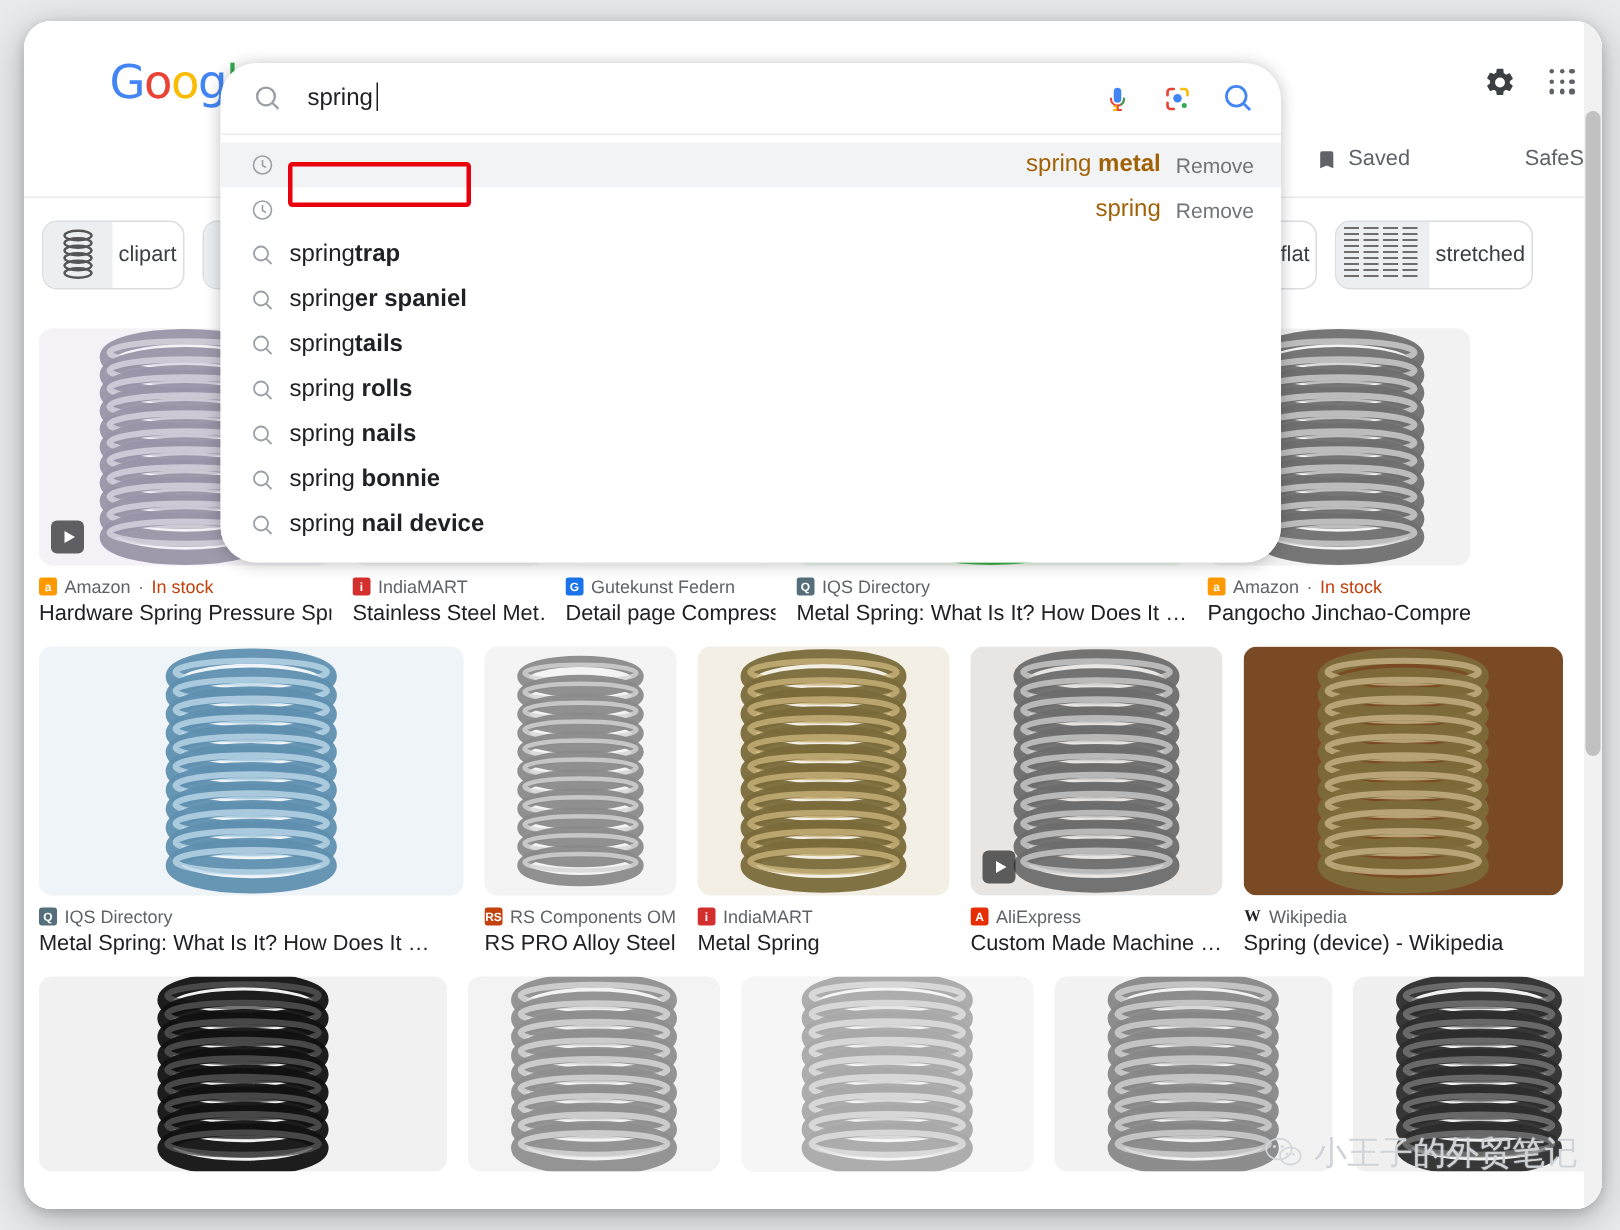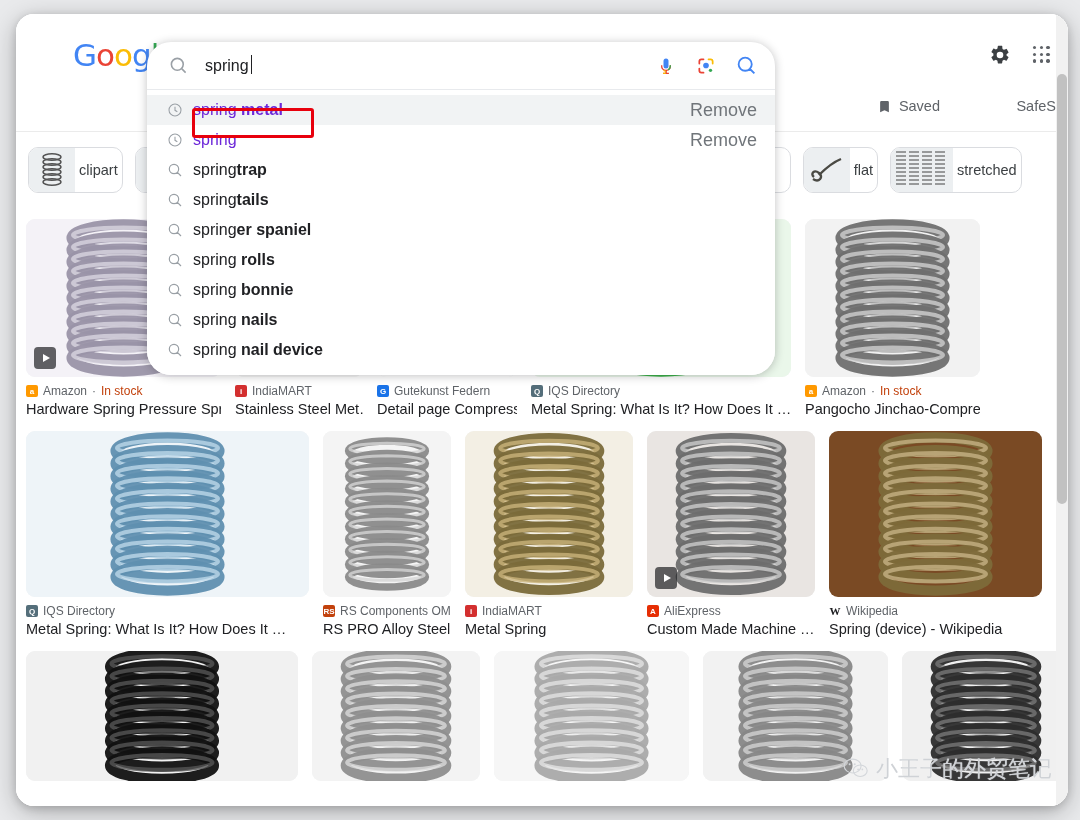--- a/index.html
+++ b/index.html
@@ -74,21 +74,21 @@
     position: absolute; right: 4px; top: 92px;
     font-size: 14.5px; color: #5f6368; cursor: pointer;
     transform: translateY(-50%);
     white-space: nowrap;
   }
 
   
   #search-shell {
     position: absolute;
     left: 131px; top: 28px;
-    width: 628px;
+    width: 707px;
     background: #fff;
     border-radius: 24px;
     box-shadow: 0 1px 10px rgba(32,33,36,.28);
     z-index: 40;
     overflow: hidden;
   }
   #search-row {
     height: 48px;
     display: flex; align-items: center;
     padding: 0 16px 0 18px;
@@ -110,23 +110,23 @@
   .sug {
     display: flex; align-items: center;
     height: 30px; padding: 0 18px 0 20px;
     font-size: 16px; color: #202124;
     cursor: pointer;
   }
   .sug.hl { background: #f1f3f4; }
   .sug .ico { width: 26px; flex: none; display: flex; align-items: center; }
   .sug .txt { flex: 1; white-space: nowrap; }
   .sug .txt b { font-weight: 700; }
-  .sug.visited .txt { color: #6d28d9; }
+  .sug.visited .txt { color: #a16207; text-align: right; }
   .sug .remove {
-    font-size: 18px; color: #70757a; flex: none;
+    font-size: 14px; color: #70757a; flex: none;
     padding-left: 10px;
   }
   
   #sug-highlight {
     position: absolute;
     left: 176px; top: 94px;
     width: 122px; height: 30px;
     border: 3px solid #e8000d;
     border-radius: 3px;
     z-index: 60;
@@ -885,53 +885,53 @@
               </svg>
             </span>
             <span class="txt">spring<b>trap</b></span>
           </div>
           <div class="sug">
             <span class="ico">
               <svg width="16" height="16" viewBox="0 0 24 24">
                 <path fill="none" stroke="#9aa0a6" stroke-width="1.8" d="M10.5 3.5a7 7 0 1 0 0 14 7 7 0 0 0 0-14zM15.6 15.6L21 21"></path>
               </svg>
             </span>
-            <span class="txt">spring<b>tails</b></span>
+            <span class="txt">spring<b>er spaniel</b></span>
           </div>
           <div class="sug">
             <span class="ico">
               <svg width="16" height="16" viewBox="0 0 24 24">
                 <path fill="none" stroke="#9aa0a6" stroke-width="1.8" d="M10.5 3.5a7 7 0 1 0 0 14 7 7 0 0 0 0-14zM15.6 15.6L21 21"></path>
               </svg>
             </span>
-            <span class="txt">spring<b>er spaniel</b></span>
+            <span class="txt">spring<b>tails</b></span>
           </div>
           <div class="sug">
             <span class="ico">
               <svg width="16" height="16" viewBox="0 0 24 24">
                 <path fill="none" stroke="#9aa0a6" stroke-width="1.8" d="M10.5 3.5a7 7 0 1 0 0 14 7 7 0 0 0 0-14zM15.6 15.6L21 21"></path>
               </svg>
             </span>
             <span class="txt">spring <b>rolls</b></span>
           </div>
           <div class="sug">
             <span class="ico">
               <svg width="16" height="16" viewBox="0 0 24 24">
                 <path fill="none" stroke="#9aa0a6" stroke-width="1.8" d="M10.5 3.5a7 7 0 1 0 0 14 7 7 0 0 0 0-14zM15.6 15.6L21 21"></path>
               </svg>
             </span>
-            <span class="txt">spring <b>bonnie</b></span>
+            <span class="txt">spring <b>nails</b></span>
           </div>
           <div class="sug">
             <span class="ico">
               <svg width="16" height="16" viewBox="0 0 24 24">
                 <path fill="none" stroke="#9aa0a6" stroke-width="1.8" d="M10.5 3.5a7 7 0 1 0 0 14 7 7 0 0 0 0-14zM15.6 15.6L21 21"></path>
               </svg>
             </span>
-            <span class="txt">spring <b>nails</b></span>
+            <span class="txt">spring <b>bonnie</b></span>
           </div>
           <div class="sug">
             <span class="ico">
               <svg width="16" height="16" viewBox="0 0 24 24">
                 <path fill="none" stroke="#9aa0a6" stroke-width="1.8" d="M10.5 3.5a7 7 0 1 0 0 14 7 7 0 0 0 0-14zM15.6 15.6L21 21"></path>
               </svg>
             </span>
             <span class="txt">spring <b>nail device</b></span>
           </div>
         </div>

